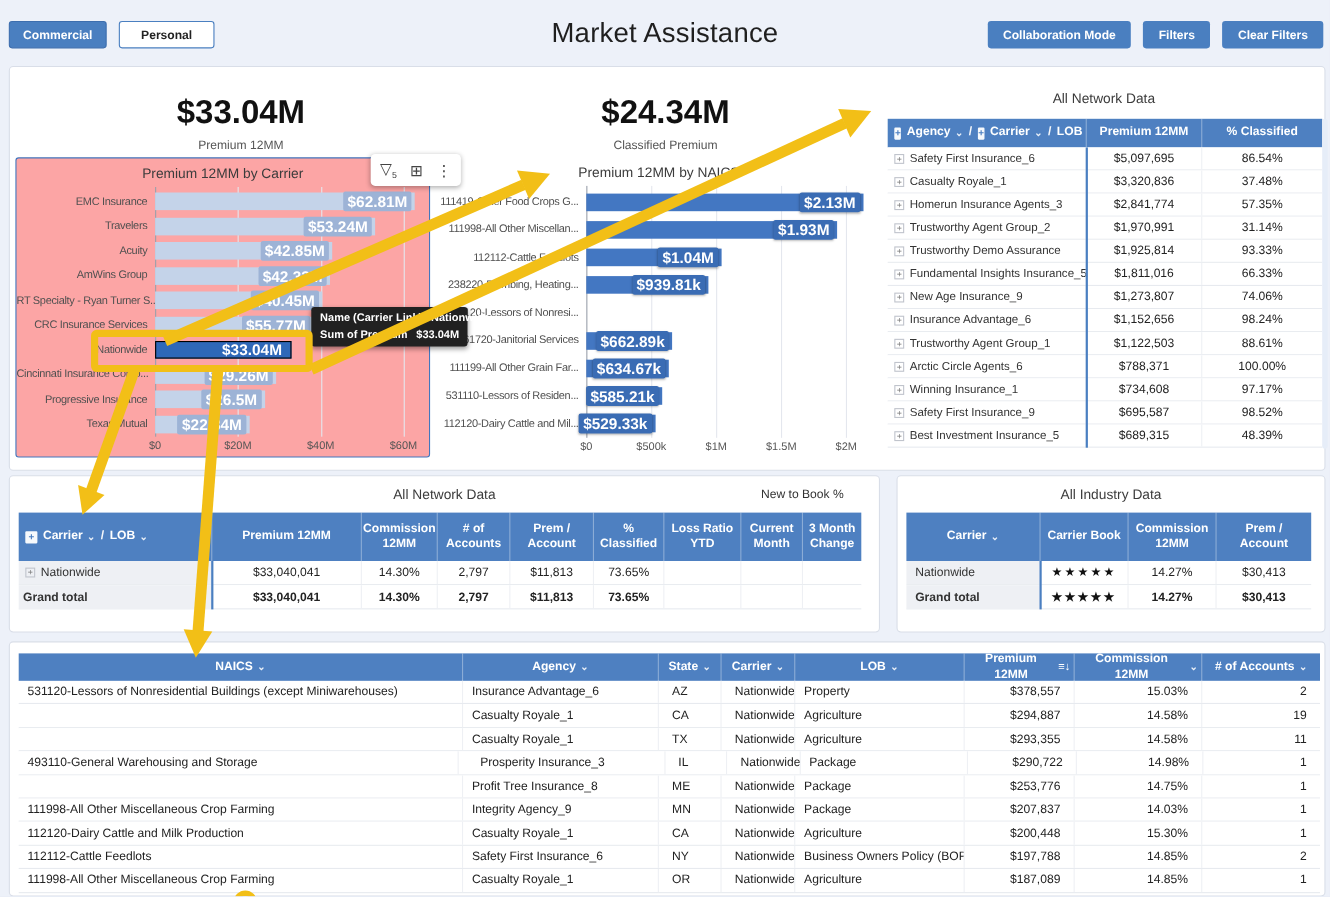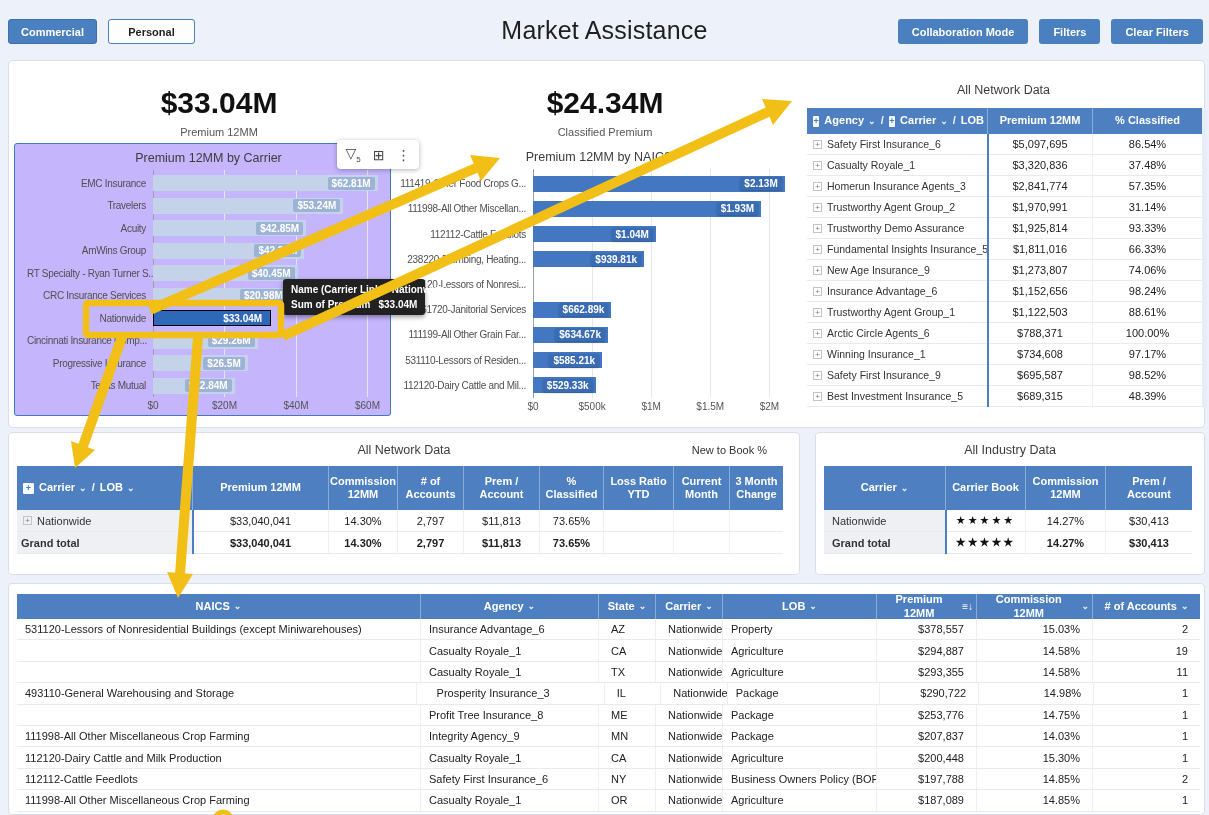--- a/index.html
+++ b/index.html
@@ -23,38 +23,38 @@
   #panel-top{ left:8px; top:60px; width:1197px; height:368px;}
   #panel-midleft{ left:8px; top:432px; width:792px; height:143px;}
   #panel-midright{ left:815px; top:432px; width:390px; height:143px;}
   #panel-bottom{ left:8px; top:583px; width:1197px; height:232px; overflow:hidden;}
   
   .kpi{ position:absolute; text-align:center;}
   .kpi-value{ font-size:30px; font-weight:bold; color:#111;}
   .kpi-label{ font-size:11px; color:#555; margin-top:6px;}
   
   .chart-card{ position:absolute; display:flex; flex-direction:column;}
-  #carrier-chart{ left:5px; top:82px; width:377px; height:273px; border:1px solid #4377be; border-radius:3px; background:#c4b5fd;padding-left:12px;}
+  #carrier-chart{ left:5px; top:82px; width:377px; height:273px; border:1px solid #4377be; border-radius:3px; background:#fca5a5;}
   #naics-chart{ left:390px; top:82px; width:400px; height:273px;}
   .chart-title{ text-align:center; font-size:12.5px; color:#3c3c3c; padding-top:7px; height:26px;}
   .chart-area{ position:relative; flex:1;}
   .chart-plot{ position:absolute; top:0; bottom:18px;}
   .gl{ position:absolute; top:0; bottom:0; width:1px; background:#e4e7ee;}
   .gl.zero{ background:#9aa0ab;}
   .chart-rows{ position:absolute; left:0; top:2px; bottom:18px; display:flex; flex-direction:column;}
   .crow{ flex:1; display:flex; align-items:center;}
   .clabel{ text-align:right; padding-right:7px; font-size:10px; color:#505050;
            white-space:nowrap; overflow:hidden; letter-spacing:-0.3px;}
   .ctrack{ flex:1; position:relative; height:16px;}
   .cbar{ position:absolute; left:0; top:0; bottom:0; display:flex; align-items:center;
          justify-content:flex-end; cursor:pointer;}
   .cbar.light{ background:#c4d3e9;}
   .cbar.dark{ background:#4377c2;}
   .cbar.hl{ background:#2e68b8; border:1.6px solid #000;}
-  .chip{ font-size:10px; font-weight:bold; color:#fff; white-space:nowrap; margin-right:3px;
+  .chip{ font-size:14px; font-weight:bold; color:#fff; white-space:nowrap; margin-right:3px;
          padding:1px 4px; border-radius:2px;}
   .chip-light{ background:#9db3d6;}
   .chip-dark{ background:#3a6cb4; box-shadow:0 1px 2px rgba(0,0,0,.25);}
   .chip-plain{ background:transparent; padding-right:5px;}
   .chart-ticks{ position:absolute; bottom:0; height:15px;}
   .tick{ position:absolute; transform:translateX(-50%); font-size:10px; color:#555; white-space:nowrap;}
   
   #chart-toolbar{ position:absolute; left:328px; top:79px; width:82px; height:29px; background:#fff;
         border-radius:4px; box-shadow:0 1px 5px rgba(0,0,0,.3); display:flex; align-items:center;
         justify-content:center; gap:12px; z-index:20;}
@@ -172,21 +172,21 @@
               <div class="ctrack">
                 <div class="cbar light" style="width: 63.7008%;">
                   <span class="chip chip-light">$40.45M</span>
                 </div>
               </div>
             </div>
             <div class="crow">
               <div class="clabel" style="width: 126px;">CRC Insurance Services</div>
               <div class="ctrack">
                 <div class="cbar light" style="width: 60.2677%;">
-                  <span class="chip chip-light">$20.98M</span>
+                  <span class="chip chip-light">$55.77M</span>
                 </div>
               </div>
             </div>
             <div class="crow">
               <div class="clabel" style="width: 126px;">Nationwide</div>
               <div class="ctrack">
                 <div class="cbar hl" style="width: 52.0315%;">
                   <span class="chip chip-plain">$33.04M</span>
                 </div>
               </div>

